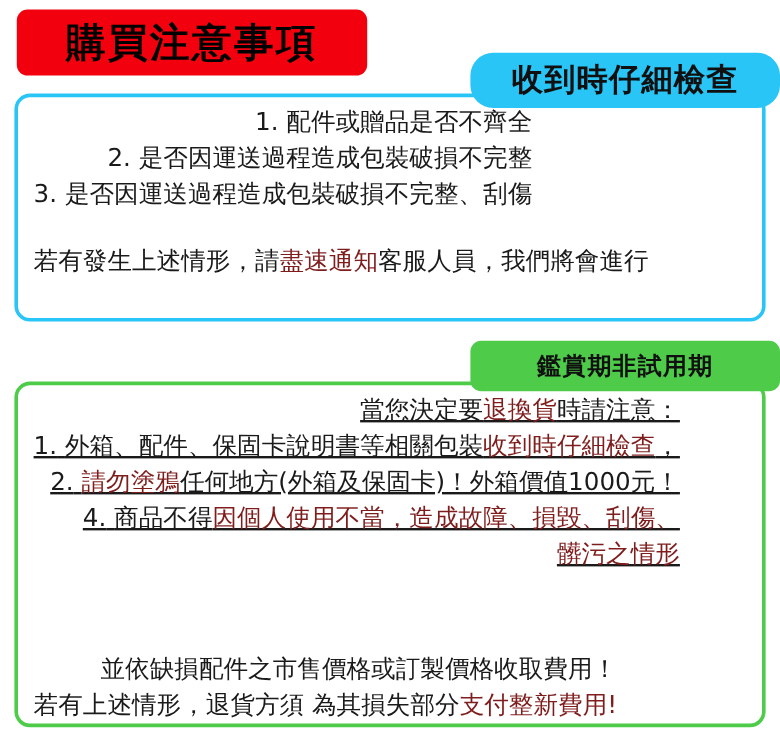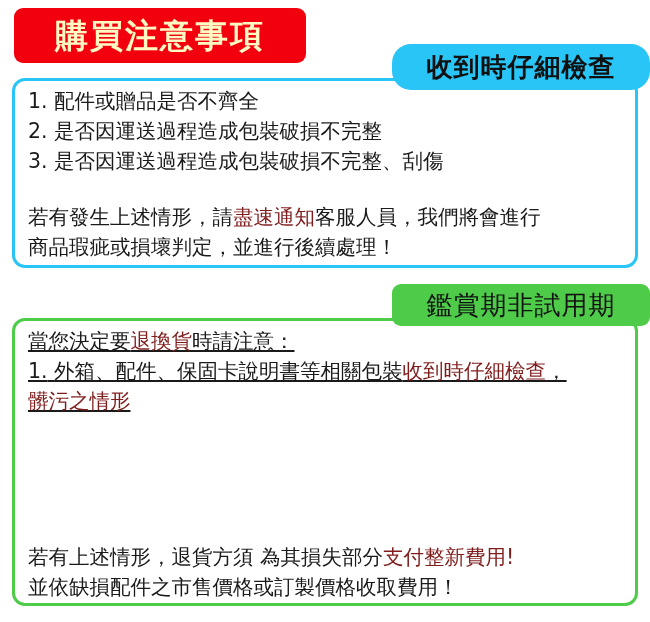--- a/index.html
+++ b/index.html
@@ -30,21 +30,21 @@
     width: 292px;
     height: 55px;
     background: #f2000e;
     border-radius: 9px;
     display: flex;
     align-items: center;
     justify-content: center;
     z-index: 5;
   }
   .title-badge-red .badge-text {
-    color: #fef9c3;
+    color: #000000;
     font-size: 33px;
     font-weight: bold;
     letter-spacing: 2px;
     line-height: 1;
     white-space: nowrap;
   }
 
   
   .tab-badge-cyan {
     position: absolute;
@@ -90,22 +90,22 @@
     height: 42px;
     background: #4dcb49;
     border-radius: 9px;
     display: flex;
     align-items: center;
     justify-content: center;
     z-index: 6;
   }
   .tab-badge-green .badge-text {
     color: #101010;
-    font-size: 26px;
-    font-weight: normal;
+    font-size: 20px;
+    font-weight: bold;
     letter-spacing: 1px;
     line-height: 1;
     white-space: nowrap;
   }
 
   
   .box-green {
     position: absolute;
     left: 12px;
     top: 318px;
@@ -119,21 +119,21 @@
 
   
   .text-block {
     position: absolute;
     z-index: 3;
     color: #1a1a1a;
     font-size: 20.5px;
     line-height: 30px;
     white-space: nowrap;
   }
-  .text-block .line { white-space: nowrap; }
+  .text-block .line { white-space: nowrap; text-align: right; }
   .em-red { color: #7f1d1d; }
 
   #cyan-list   { left: 28px; top: 86px; }
   #cyan-note   { left: 28px; top: 202px; }
   #green-list  { left: 28px; top: 326px; text-decoration: underline; }
   #green-note  { left: 28px; top: 542px; }
 
   .office-word {
     color: #ee1111;
     font-family: "DejaVu Sans", "Liberation Sans", sans-serif;
@@ -165,42 +165,43 @@
       <span>是否因運送過程造成包裝破損不完整</span>
     </div>
     <div class="line">
       <span>3.</span>
       <span>是否因運送過程造成包裝破損不完整、刮傷</span>
     </div>
   </div>
 
   <div class="text-block" id="cyan-note">
     <div class="line"><span>若有發生上述情形，請</span><span class="em-red">盡速通知</span><span>客服人員，我們將會進行</span></div>
-    <div class="line">商品瑕疵或損壞判定，並進行後續處理！</div>
   </div>
 
 </div>
 
 <div class="section" id="section-return">
 </div>
 
 <div class="tab-badge-green">
   <span class="badge-text">鑑賞期非試用期</span>
 </div>
 
 <div class="box-green"></div>
 
 <div class="text-block" id="green-list">
 
   <div class="line"><span>當您決定要</span><span class="em-red">退換貨</span><span>時請注意：</span></div>
 
   <div class="line"><span>1.</span> <span>外箱、配件、保固卡說明書等相關包裝</span><span class="em-red">收到時仔細檢查</span><span>，</span></div>
 
-
-
+  <div class="line"><span>2.</span> <span class="em-red">請勿塗鴉</span><span>任何地方(外箱及保固卡)！外箱價值1000元！</span></div>
+
+
+  <div class="line"><span>4.</span> <span>商品不得</span><span class="em-red">因個人使用不當，造成故障、損毀、刮傷、</span></div>
   <div class="line"><span class="em-red">髒污之情形</span></div>
 
 </div>
 
 <div class="text-block" id="green-note">
+  <div class="line">並依缺損配件之市售價格或訂製價格收取費用！</div>
   <div class="line"><span>若有上述情形，退貨方須 為其損失部分</span><span class="em-red">支付整新費用!</span></div>
-  <div class="line">並依缺損配件之市售價格或訂製價格收取費用！</div>
 </div>
 
 </body></html>

